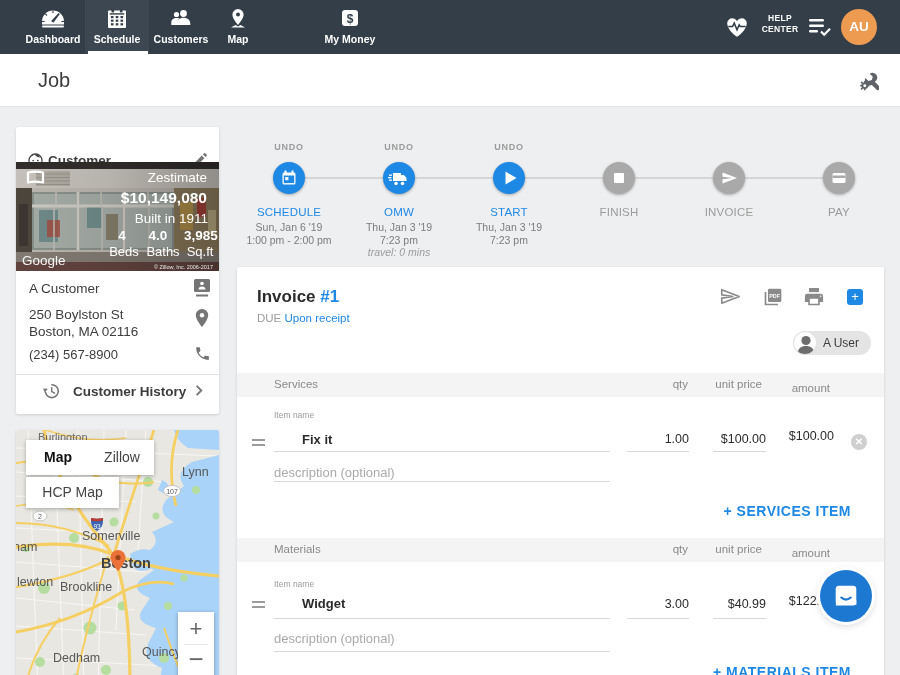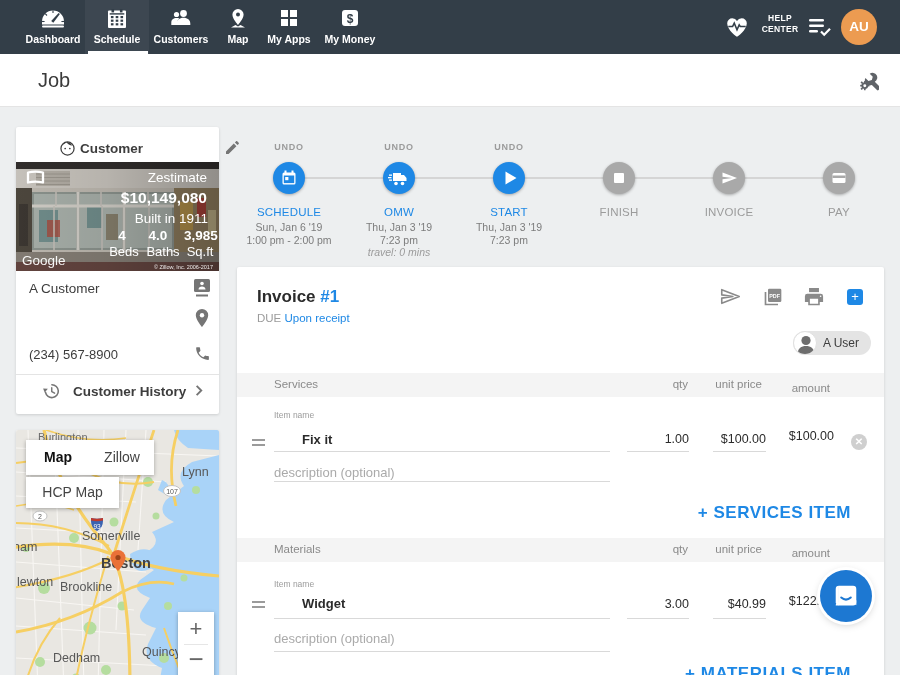--- a/index.html
+++ b/index.html
@@ -18,21 +18,21 @@
 #helpcenter { position:absolute; left:752px; top:13px; width:56px; color:#fff; font-size:8.5px; font-weight:bold; text-align:center; line-height:1.3; letter-spacing:0.3px; }
 #avatar { position:absolute; left:841px; top:9px; width:36px; height:36px; border-radius:50%; background:#ec9b51; color:#fff; font-size:13.5px; font-weight:bold; text-align:center; line-height:36px; }
 
 
 #jobbar { position:absolute; left:0; top:54px; width:900px; height:53px; background:#fff; border-bottom:1px solid #e4e4e4; }
 #jobbar h1 { position:absolute; left:38px; top:15px; font-size:20px; font-weight:normal; color:#3a3a3a; }
 
 
 .card { position:absolute; background:#fff; border-radius:2px; box-shadow:0 1px 3px rgba(0,0,0,0.14); }
 #custcard { left:16px; top:127px; width:203px; height:287px; }
-#custhead { position:absolute; left:0; top:0; width:100%; height:26px;margin-left:32px; }
+#custhead { position:absolute; left:0; top:12px; width:100%; height:26px; }
 #custhead .title { position:absolute; left:32px; top:14px; font-size:13.5px; font-weight:bold; color:#3d3d3d; }
 
 
 #mapcard { left:16px; top:430px; width:203px; height:260px; overflow:hidden; }
 
 
 #timeline { position:absolute; left:234px; top:134px; width:660px; height:125px; }
 #tl-line { position:absolute; left:55px; right:55px; top:43px; height:2px; background:#d5d5d5; }
 .step { position:absolute; top:0; width:110px; text-align:center; }
 .step .undo { font-size:9px; font-weight:bold; color:#9b9b9b; letter-spacing:0.8px; position:absolute; top:8px; width:100%; }
@@ -56,21 +56,21 @@
 .secband { position:absolute; left:0; width:647px; height:24px; background:#f4f4f4; font-size:11.5px; color:#8a8a8a; }
 .secband .sname { position:absolute; left:37px; top:5px; }
 .secband .h-qty { position:absolute; right:196px; top:5px; }
 .secband .h-up { position:absolute; right:122px; top:5px; }
 .secband .h-am { position:absolute; right:54px; top:9px; }
 .itemlabel { position:absolute; font-size:8.5px; color:#9b9b9b; }
 .iname { position:absolute; font-size:13px; font-weight:bold; color:#2b2b2b;padding-left:28px; }
 .ival { position:absolute; font-size:12.5px; color:#2b2b2b; text-align:right; }
 .uline { position:absolute; border-bottom:1px solid #d9d9d9; }
 .descph { position:absolute; font-size:13px; color:#aaaaaa; }
-.addlink { position:absolute; font-size:17px; font-weight:bold; color:#1e88e5; letter-spacing:0.5px; }
+.addlink { position:absolute; font-size:14px; font-weight:bold; color:#1e88e5; letter-spacing:0.5px; }
 .dragh { position:absolute; width:13px; height:1.8px; background:#9b9b9b; }
 .delx { position:absolute; width:16px; height:16px; border-radius:50%; background:#cfcfcf; color:#fff; text-align:center; line-height:16px; font-size:10px; font-weight:bold; }
 
 
 #chat { position:absolute; left:820px; top:570px; width:52px; height:52px; border-radius:50%; background:#1d78d2; box-shadow:0 0 0 3px #fff, 0 2px 8px rgba(0,0,0,0.25); }
 </style>
 </head>
 <body>
 
 <div id="navbar">
@@ -120,31 +120,20 @@
       </svg>
     <span class="nlabel">Customers</span>
   </div>
   <div class="navitem" style="left:213px;width:50px;">
     <svg width="20" height="20" viewBox="0 0 20 20">
         <path fill="#fff" d="M10 1a5.6 5.6 0 0 1 5.6 5.6 C15.6 10.8 10 17 10 17 S4.4 10.8 4.4 6.6 A5.6 5.6 0 0 1 10 1z"></path>
         <circle cx="10" cy="6.6" r="2" fill="#333e48"></circle>
         <path fill="#fff" d="M3 19.5 l4.5-2.5 2.5 1.5 2.5-1.5 4.5 2.5z"></path>
       </svg>
     <span class="nlabel">Map</span>
-  </div>
-  <div class="navitem" style="left:263px;width:52px;">
-    <svg width="20" height="20" viewBox="0 0 20 20">
-        <g fill="#fff">
-          <rect x="2" y="2" width="7" height="7"></rect>
-          <rect x="11" y="2" width="7" height="7"></rect>
-          <rect x="2" y="11" width="7" height="7"></rect>
-          <rect x="11" y="11" width="7" height="7"></rect>
-        </g>
-      </svg>
-    <span class="nlabel">My Apps</span>
   </div>
   <div class="navitem" style="left:315px;width:70px;">
     <svg width="20" height="20" viewBox="0 0 20 20">
         <rect x="2" y="2" width="16" height="16" rx="3" fill="#fff"></rect>
         <text x="10" y="14.5" font-size="12" font-weight="bold" fill="#333e48" text-anchor="middle">$</text>
       </svg>
     <span class="nlabel">My Money</span>
   </div>
   <svg class="abs" style="left:725px;top:15px;" width="24" height="24" viewBox="0 0 22 22">
       <path fill="#fff" d="M11 20S2 14 2 7.5A4.7 4.7 0 0 1 6.7 3 5 5 0 0 1 11 5.6 5 5 0 0 1 15.3 3 4.7 4.7 0 0 1 20 7.5C20 14 11 20 11 20z"></path>
@@ -262,20 +251,21 @@
     <path d="M12 10.5 Q19.5 8.8 27 10.5 L27 20.5 Q19.5 18.8 12 20.5 Z" fill="none" stroke="#fff" stroke-width="2.3" stroke-linejoin="round"></path>
   </svg>
 
   <div style="position:absolute;left:13px;top:154px;font-size:13.5px;color:#3d3d3d;">A Customer</div>
   <svg class="abs" style="left:176px;top:150px;" width="20" height="22" viewBox="0 0 20 22">
       <rect x="2" y="2" width="16" height="13" rx="1.5" fill="#757575"></rect>
       <circle cx="10" cy="6.5" r="1.8" fill="#fff"></circle>
       <path d="M6.5 12.5c0-2 1.5-3 3.5-3s3.5 1 3.5 3z" fill="#fff"></path>
       <rect x="4" y="17.5" width="12" height="2" fill="#757575"></rect>
     </svg>
+  <div style="position:absolute;left:13px;top:180px;font-size:13.5px;color:#3d3d3d;line-height:16.5px;">250 Boylston St<br>Boston, MA 02116</div>
   <svg class="abs" style="left:178px;top:181px;" width="16" height="20" viewBox="0 0 16 20">
       <path fill="#757575" d="M8 1a6.2 6.2 0 0 1 6.2 6.2C14.2 11.8 8 19 8 19S1.8 11.8 1.8 7.2A6.2 6.2 0 0 1 8 1z"></path>
       <circle cx="8" cy="7.2" r="2.2" fill="#fff"></circle>
     </svg>
   <div style="position:absolute;left:13px;top:220px;font-size:13px;color:#3d3d3d;">(234) 567-8900</div>
   <svg class="abs" style="left:178px;top:218px;" width="17" height="17" viewBox="0 0 24 24">
       <path fill="#757575" d="M6.6 10.8c1.4 2.8 3.8 5.1 6.6 6.6l2.2-2.2c.3-.3.7-.4 1-.2 1.1.4 2.3.6 3.6.6.6 0 1 .4 1 1V20c0 .6-.4 1-1 1C10.6 21 3 13.4 3 4c0-.6.4-1 1-1h3.5c.6 0 1 .4 1 1 0 1.2.2 2.4.6 3.6.1.3 0 .7-.2 1l-2.3 2.2z"></path>
     </svg>
   <div style="position:absolute;left:0;top:247px;width:203px;border-top:1px solid #e4e4e4;"></div>
   <svg class="abs" style="left:26px;top:255px;" width="18" height="18" viewBox="0 0 24 24">

